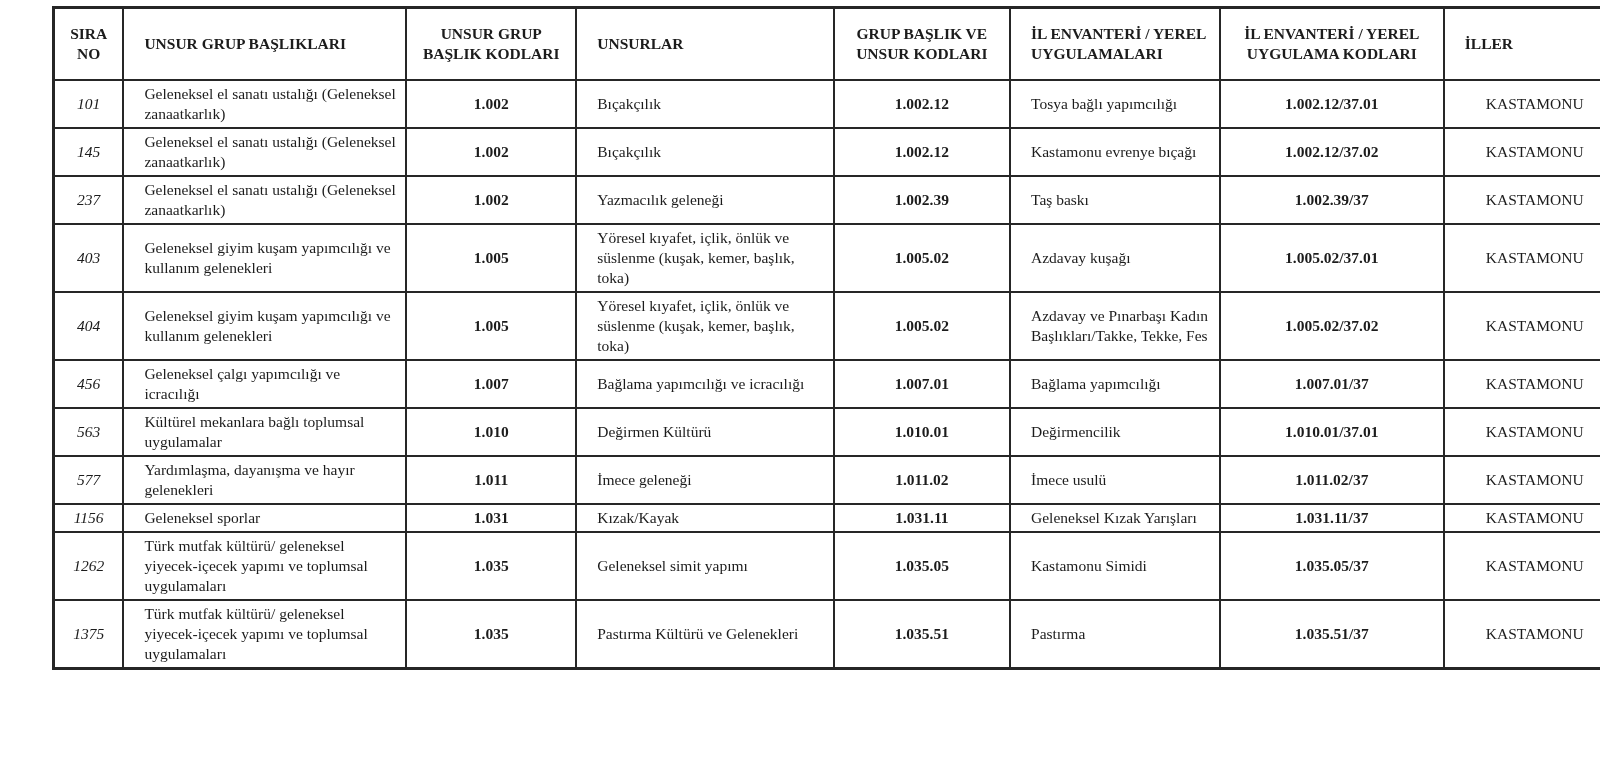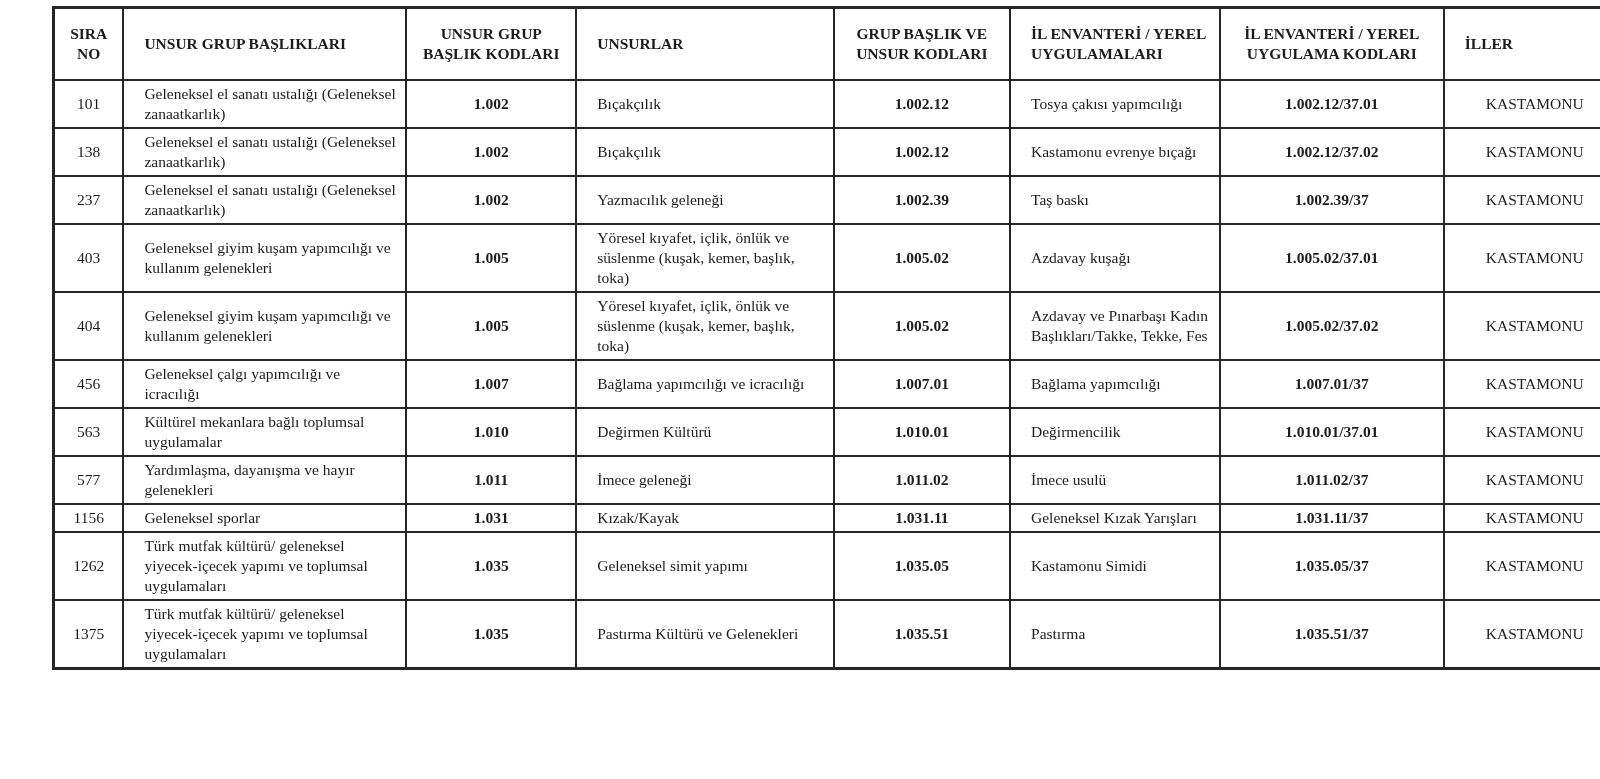--- a/index.html
+++ b/index.html
@@ -53,21 +53,21 @@
   thead th:nth-child(4),
   thead th:nth-child(6),
   thead th:nth-child(8) {
     text-align: left;
     padding-left: 20px;
   }
   tbody td {
     padding: 3px 8px;
   }
   
-  tbody td:nth-child(1) { text-align: center; }
+  tbody td:nth-child(1) { text-align: center; font-style: italic; }
   
   tbody td:nth-child(3),
   tbody td:nth-child(5),
   tbody td:nth-child(7) {
     text-align: center;
     font-weight: 700;
   }
   
   tbody td:nth-child(2),
   tbody td:nth-child(4),
@@ -108,26 +108,26 @@
           <th>İLLER</th>
         </tr>
     </thead>
     <tbody>
         <tr>
           <td>101</td>
           <td>Geleneksel el sanatı ustalığı (Geleneksel zanaatkarlık)</td>
           <td>1.002</td>
           <td>Bıçakçılık</td>
           <td>1.002.12</td>
-          <td>Tosya çakısı yapımcılığı</td>
+          <td>Tosya bağlı yapımcılığı</td>
           <td>1.002.12/37.01</td>
           <td>KASTAMONU</td>
         </tr>
         <tr>
-          <td>138</td>
+          <td>145</td>
           <td>Geleneksel el sanatı ustalığı (Geleneksel zanaatkarlık)</td>
           <td>1.002</td>
           <td>Bıçakçılık</td>
           <td>1.002.12</td>
           <td>Kastamonu evrenye bıçağı</td>
           <td>1.002.12/37.02</td>
           <td>KASTAMONU</td>
         </tr>
         <tr>
           <td>237</td>

